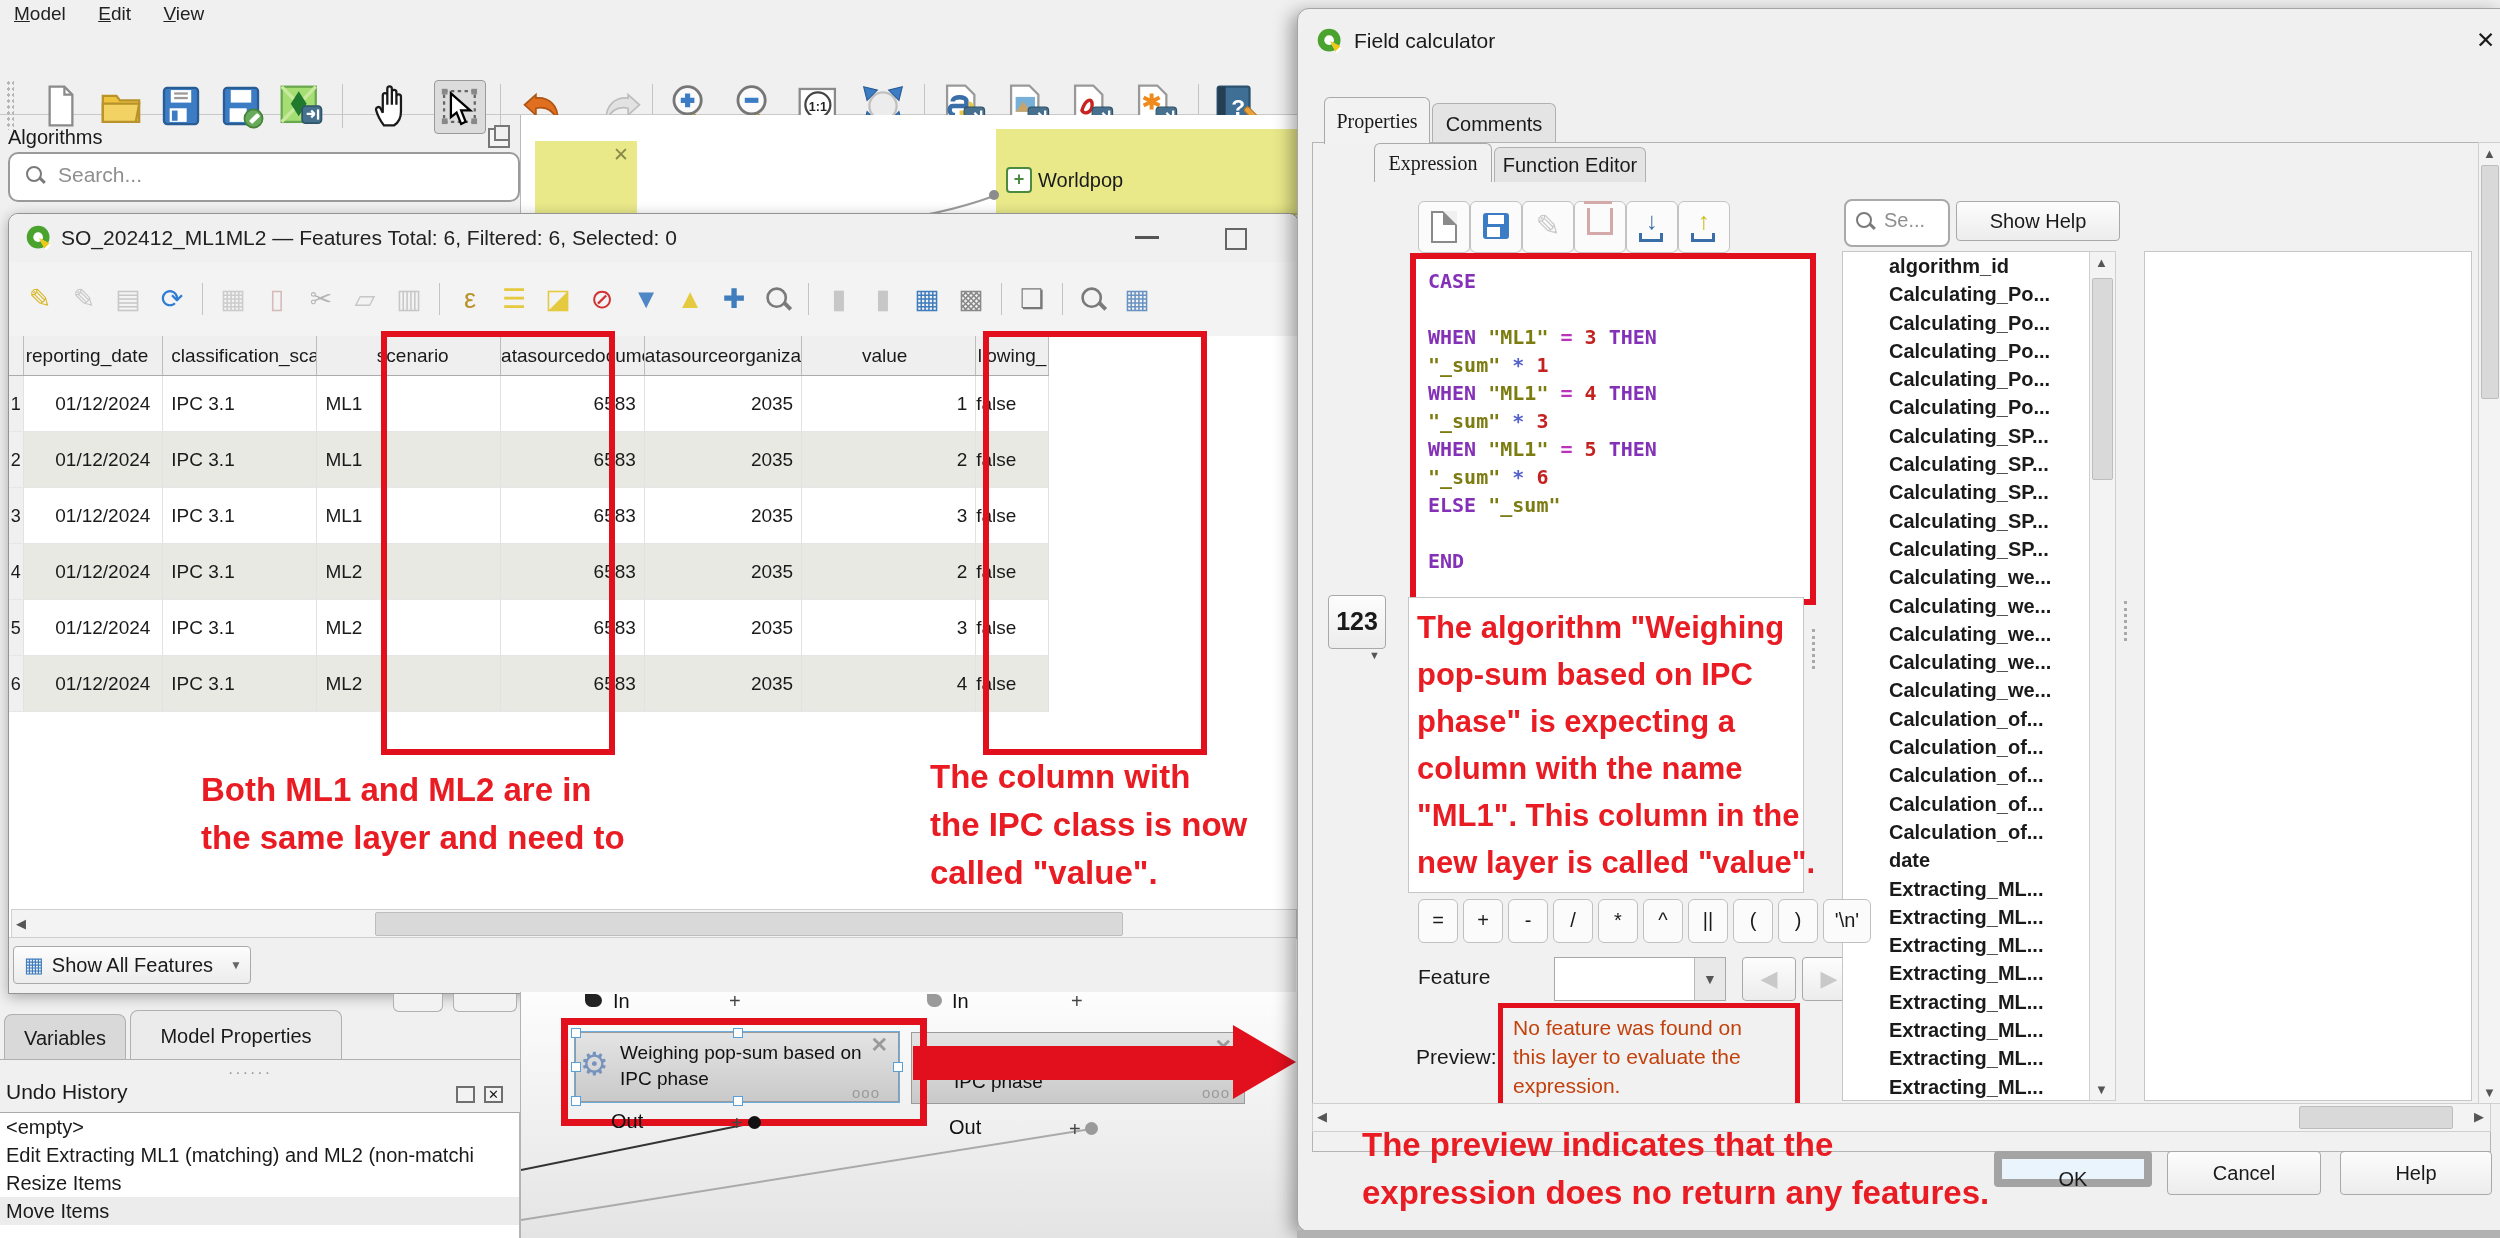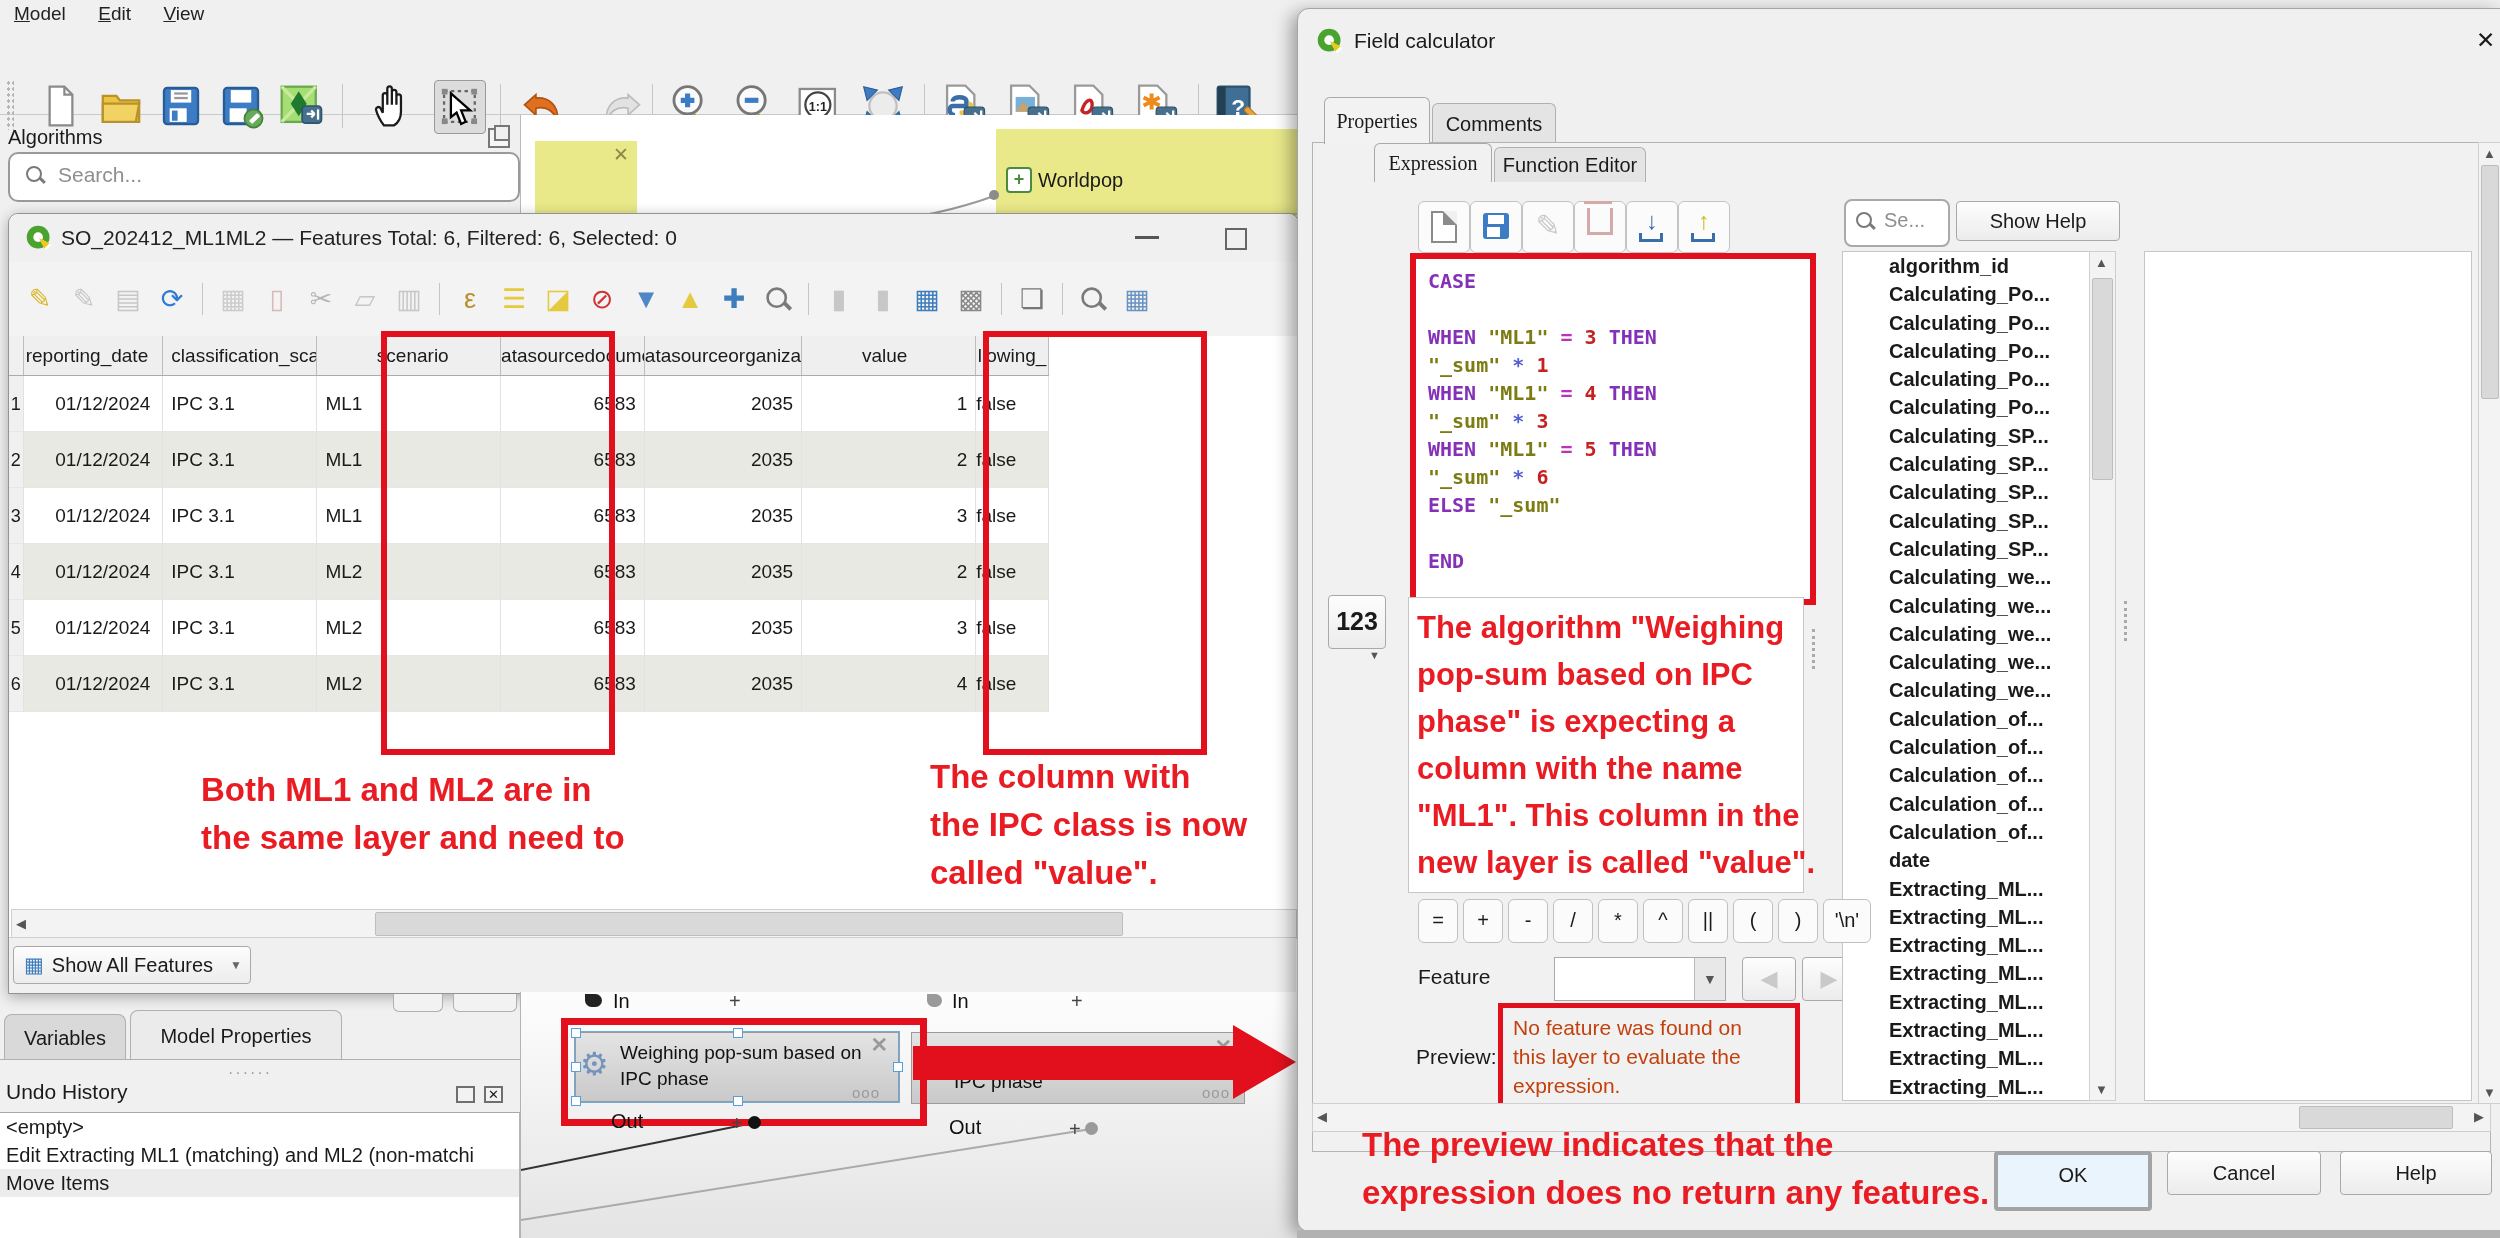--- a/index.html
+++ b/index.html
@@ -423,20 +423,21 @@
 <div class="tab" style="left:4px;top:1014px;width:122px;height:46px;line-height:46px;background:#d9d9d9">Variables</div>
 <div class="tab" style="left:130px;top:1010px;width:212px;height:50px;line-height:50px;background:#ebebeb">Model Properties</div>
 <div class="abs" style="left:0;top:1059px;width:520px;height:1px;background:#b0b0b0"></div>
 <div class="abs" style="left:228px;top:1064px;color:#9a9a9a;font-size:16px;letter-spacing:2px">······</div>
 <div class="abs" style="left:6px;top:1080px;font-size:21px">Undo History</div>
 <div class="win-mini" style="left:456px;top:1086px;width:19px;height:17px"></div>
 <div class="win-mini" style="left:484px;top:1086px;width:19px;height:17px;font-size:13px;line-height:13px;text-align:center">✕</div>
 <div id="undo-list" class="abs">
       <div class="undo-item">&lt;empty&gt;</div>
       <div class="undo-item">Edit Extracting ML1 (matching) and ML2 (non-matchi</div>
+      <div class="undo-item">Resize Items</div>
       <div class="undo-item selected">Move Items</div>
     </div>
 
 <div id="model-canvas" class="abs">
   <svg style="position:absolute;left:0;top:0;width:777px;height:246px">
     <line x1="232" y1="131" x2="0" y2="178" stroke="#333" stroke-width="2"></line>
     <line x1="570" y1="137" x2="0" y2="228" stroke="#aaa" stroke-width="2"></line>
   </svg>
   <span class="abs" style="left:64px;top:2px;width:17px;height:13px;background:#222;border-radius:0 7px 7px 7px"></span>
   <span class="canvas-label abs" style="left:92px;top:-2px">In</span>
@@ -612,21 +613,21 @@
   <div class="abs sb-track" style="left:14px;top:1094px;width:1177px;height:27px">
     <span class="sb-arrow" style="left:4px;top:5px">◀</span>
     <div class="sb-thumb" style="left:986px;top:2px;width:152px;height:21px"></div>
     <span class="sb-arrow" style="right:6px;top:5px">▶</span>
   </div>
 
   <div class="red-note abs" style="left:64px;top:1112px">
     <div>The preview indicates that the</div>
     <div>expression does no return any features.</div>
   </div>
-  <div class="abs btn" style="left:696px;top:1142px;width:158px;height:60px;line-height:40px;border:4px solid #a3a3a3;background:#eaf4fd">OK</div>
+  <div class="abs btn" style="left:696px;top:1142px;width:158px;height:36px;line-height:40px;border:8px solid #a3a3a3;background:#eaf4fd">OK</div>
   <div class="abs btn" style="left:869px;top:1142px;width:154px;height:44px;line-height:42px">Cancel</div>
   <div class="abs btn" style="left:1042px;top:1142px;width:152px;height:44px;line-height:42px">Help</div>
 <div class="op-btn" style="left: 120px; width: 38px;">=</div>
       <div class="op-btn" style="left: 165px; width: 38px;">+</div>
       <div class="op-btn" style="left: 210px; width: 38px;">-</div>
       <div class="op-btn" style="left: 255px; width: 38px;">/</div>
       <div class="op-btn" style="left: 300px; width: 38px;">*</div>
       <div class="op-btn" style="left: 345px; width: 38px;">^</div>
       <div class="op-btn" style="left: 390px; width: 38px;">||</div>
       <div class="op-btn" style="left: 435px; width: 38px;">(</div>

